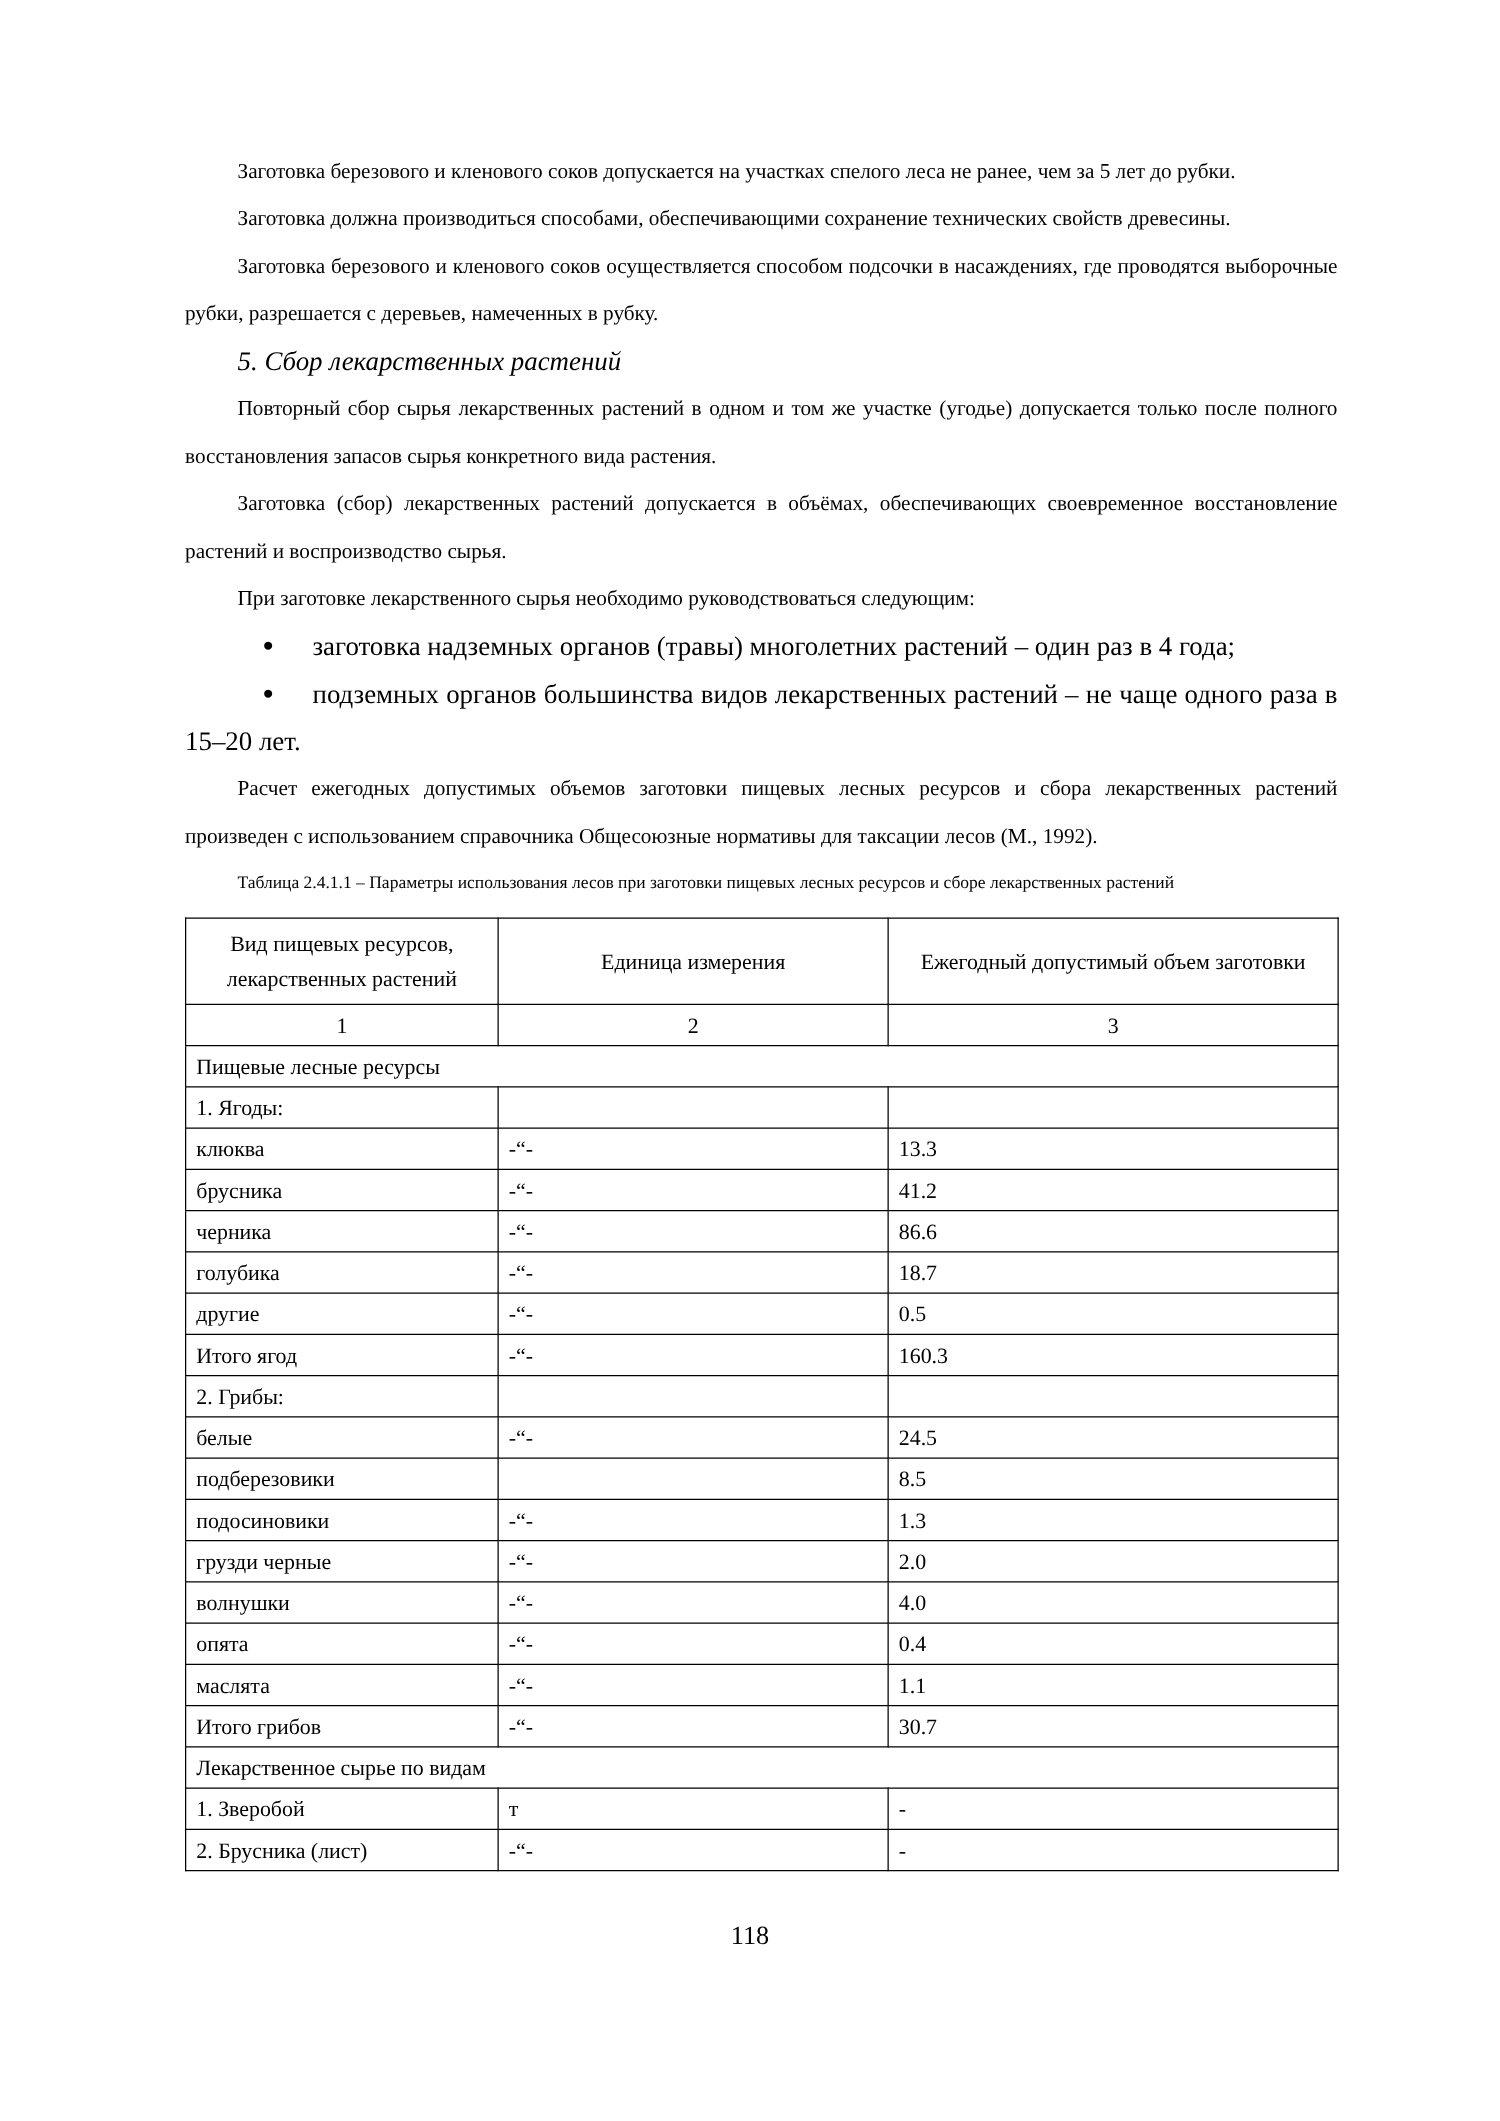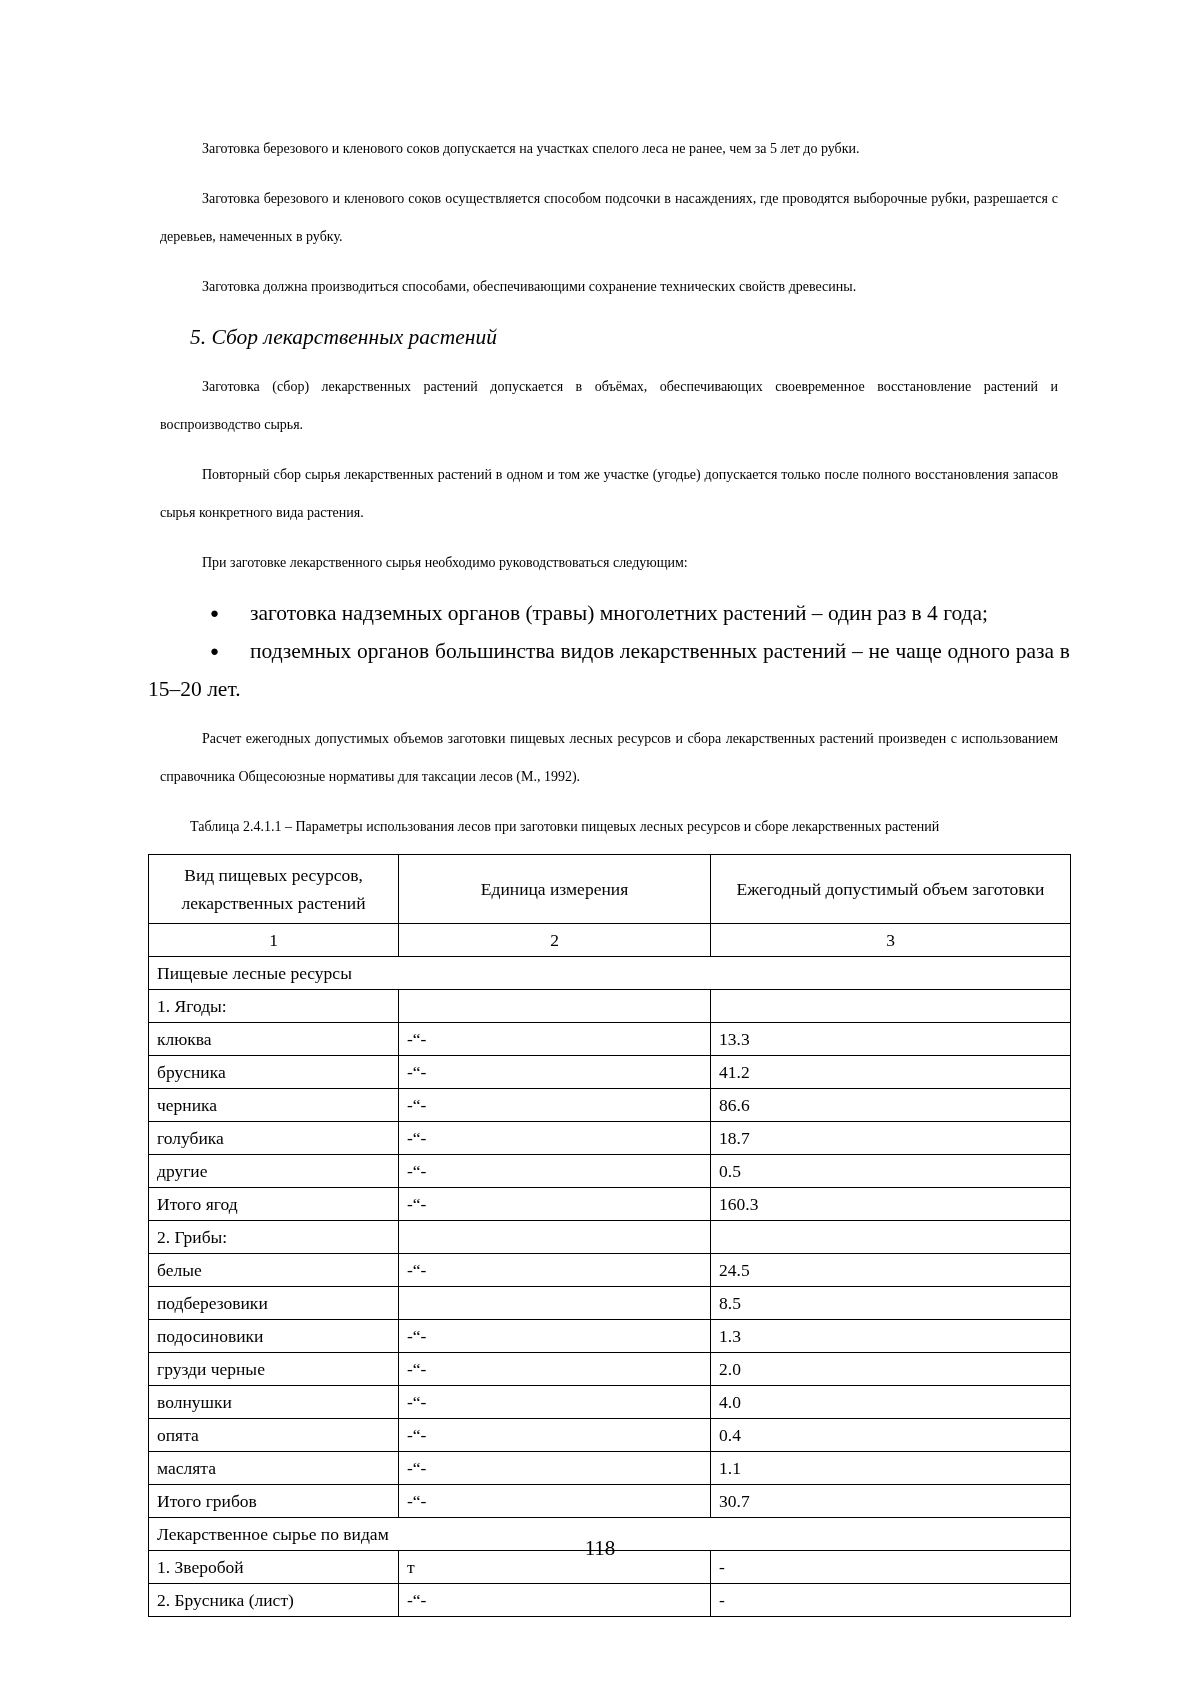--- a/index.html
+++ b/index.html
@@ -20,22 +20,22 @@
     box-sizing: border-box;
     overflow: hidden;
   }
   .content {
     position: absolute;
     left: 148px;
     top: 118px;
     width: 922px;
   }
   p.para {
-    margin: 12px;
-    font-size: 14px;
+    margin: 0;
+    font-size: 17px;
     line-height: 38px;
     text-align: justify;
     text-indent: 42px;
     text-justify: inter-word;
     hyphens: none;
   }
   p.para.nojust {
     text-align: left;
   }
   p.heading-italic {
@@ -115,27 +115,27 @@
     font-size: 21px;
   }
 </style>
 </head>
 <body>
 
 <div class="page">
   <div class="content">
 
     <p class="para">Заготовка березового и кленового соков допускается на участках спелого леса не ранее, чем за 5 лет до рубки.</p>
+    <p class="para">Заготовка должна производиться способами, обеспечивающими сохранение технических свойств древесины.</p>
     <p class="para">Заготовка березового и кленового соков осуществляется способом подсочки в насаждениях, где проводятся выборочные рубки, разрешается с деревьев, намеченных в рубку.</p>
-    <p class="para">Заготовка должна производиться способами, обеспечивающими сохранение технических свойств древесины.</p>
 
     <p class="heading-italic">5. Сбор лекарственных растений</p>
 
+    <p class="para">Повторный сбор сырья лекарственных растений в одном и том же участке (угодье) допускается только после полного восстановления запасов сырья конкретного вида растения.</p>
     <p class="para">Заготовка (сбор) лекарственных растений допускается в объёмах, обеспечивающих своевременное восстановление растений и воспроизводство сырья.</p>
-    <p class="para">Повторный сбор сырья лекарственных растений в одном и том же участке (угодье) допускается только после полного восстановления запасов сырья конкретного вида растения.</p>
     <p class="para nojust">При заготовке лекарственного сырья необходимо руководствоваться следующим:</p>
 
 
     <p class="bullet-para"><span class="dot">●</span><span class="txt">заготовка надземных органов (травы) многолетних растений – один раз в 4 года;</span></p>
 
     <p class="bullet-para"><span class="dot">●</span><span class="txt">подземных органов большинства видов лекарственных растений – не чаще одного раза в 15–20 лет.</span></p>
 
     <p class="para">Расчет ежегодных допустимых объемов заготовки пищевых лесных ресурсов и сбора лекарственных растений произведен с использованием справочника Общесоюзные нормативы для таксации лесов (М., 1992).</p>
 
     <p class="tbl-caption">Таблица 2.4.1.1 – Параметры использования лесов при заготовки пищевых лесных ресурсов и сборе лекарственных растений</p>

